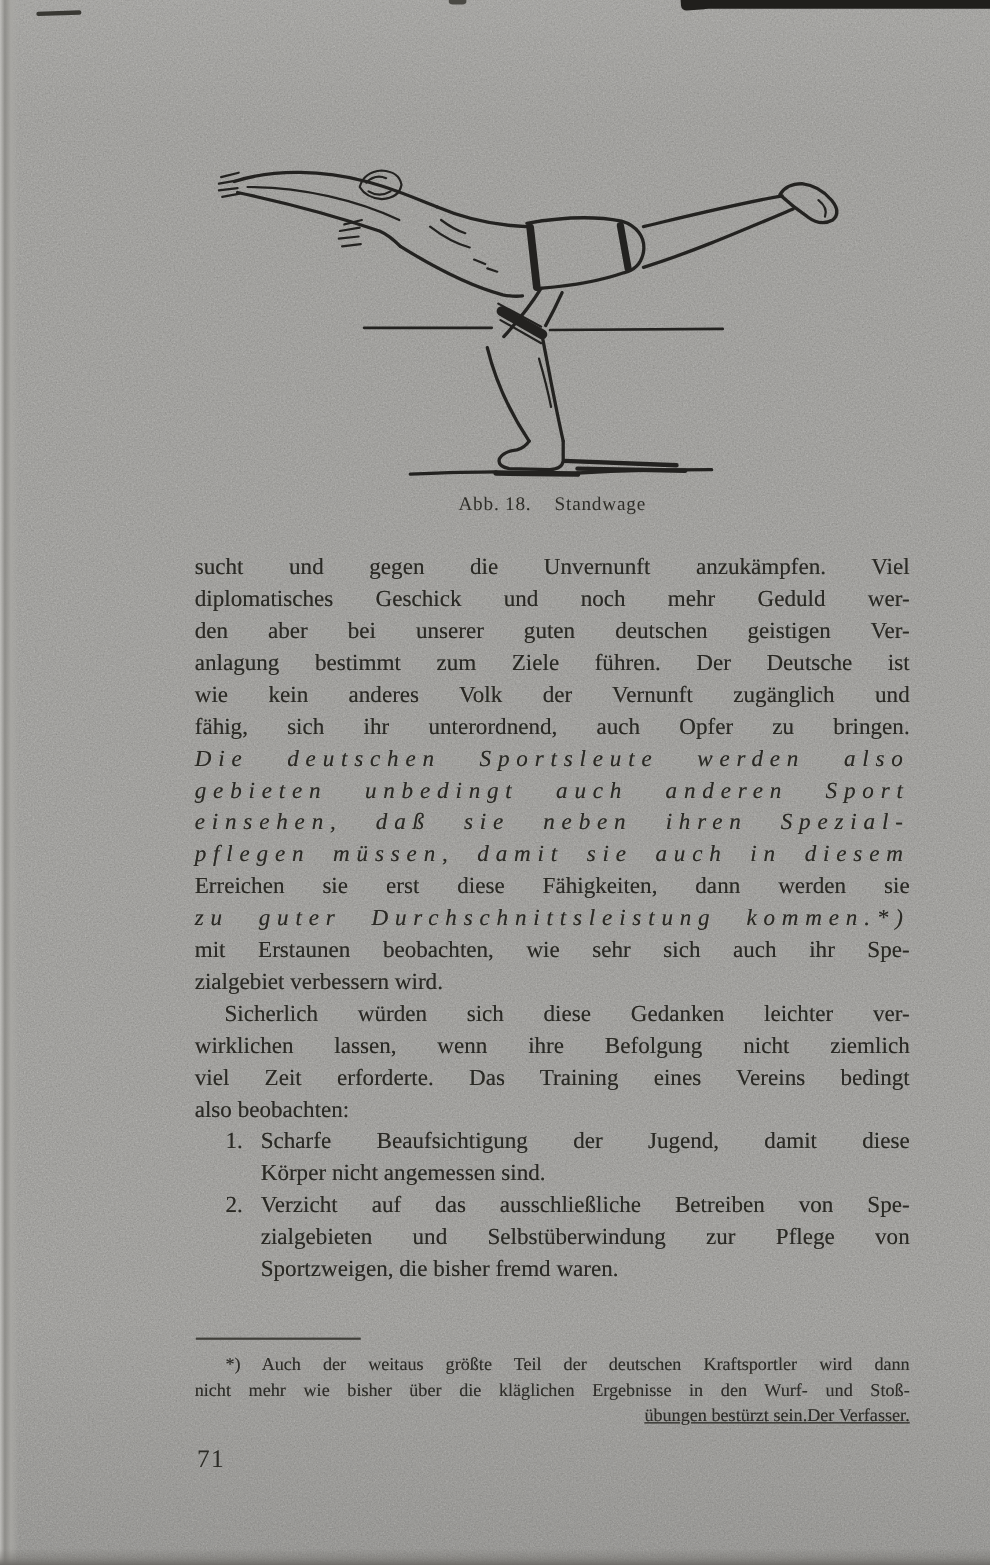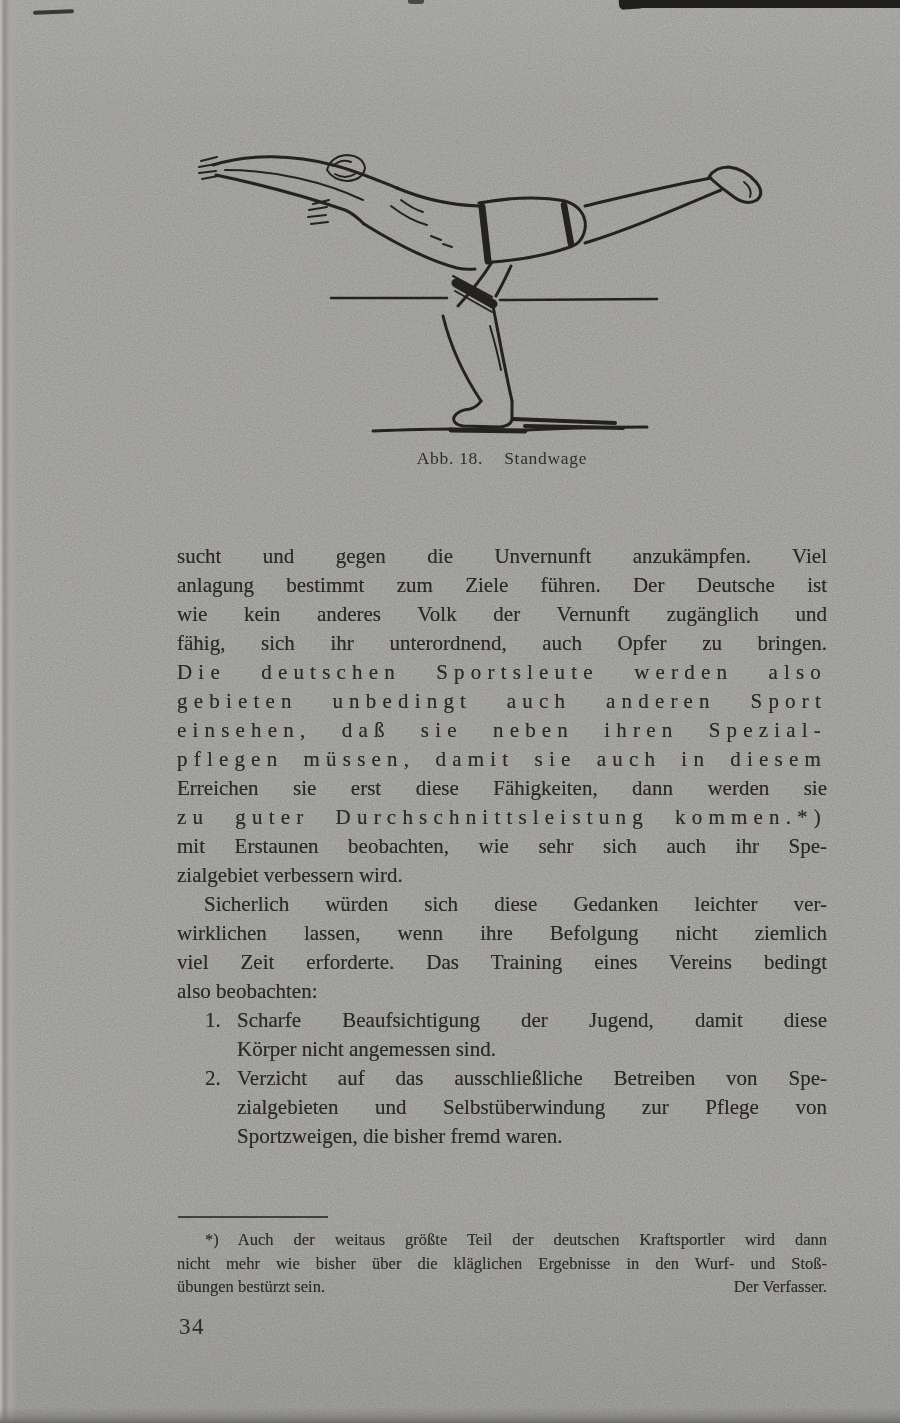--- a/index.html
+++ b/index.html
@@ -25,33 +25,33 @@
   .figure svg{width:100%;height:100%;display:block;}
   .fig-stroke{fill:none;stroke:#232220;stroke-linecap:round;stroke-linejoin:round;}
   .s2{stroke-width:2;} .s25{stroke-width:2.5;} .s3{stroke-width:3;}
   .s4{stroke-width:4;} .s5{stroke-width:5;} .s6{stroke-width:6.5;} .s7{stroke-width:7;} .s8{stroke-width:9;}
 
   .caption{position:absolute;left:177px;top:448px;width:650px;text-align:center;
     font-size:17.5px;letter-spacing:.04em;color:#2e2d28;}
   .caption .cap-label{margin-right:21px;}
 
   .body-text{position:absolute;left:177px;top:501px;width:650px;font-size:21px;line-height:29px;
-    text-shadow:0 0 .4px rgba(42,41,36,.55);margin-top:41px;}
+    text-shadow:0 0 .4px rgba(42,41,36,.55);}
   .line{position:relative;}
   .jl{text-align:justify;text-align-last:justify;}
-  .sp{letter-spacing:.295em;}
+  .sp{letter-spacing:.295em;font-style:italic;}
   .ind{text-indent:27px;}
   .li,.li-first{padding-left:60px;}
   .li-first .num{position:absolute;left:28px;letter-spacing:normal;}
 
   .fn-rule{position:absolute;left:178px;top:1216px;width:150px;border-top:2px solid #403f3a;}
   .footnote{position:absolute;left:177px;top:1228px;width:650px;font-size:16.5px;line-height:23.5px;
     color:#2e2d29;text-shadow:0 0 .3px rgba(42,41,36,.5);}
   .fn-ind{text-indent:28px;}
-  .fn-last{display:flex;justify-content:space-between;}
+  .fn-last{display:flex;justify-content:flex-end;text-decoration:underline;}
 
   .pagenum{position:absolute;left:179px;top:1314px;font-size:23px;letter-spacing:.06em;color:#2c2b26;}
 </style>
 </head>
 <body>
 
 <div class="page">
 
   <svg class="grain" xmlns="http://www.w3.org/2000/svg">
     <filter id="gDark">
@@ -121,20 +121,26 @@
   <div class="caption">
     <span class="cap-label">Abb. 18.</span><span>Standwage</span>
   </div>
 
   <div class="body-text">
 
   <div class="line jl">
         <span class="ltext">sucht und gegen die Unvernunft anzukämpfen. Viel</span>
       </div>
       <div class="line jl">
+        <span class="ltext">diplomatisches Geschick und noch mehr Geduld wer-</span>
+      </div>
+      <div class="line jl">
+        <span class="ltext">den aber bei unserer guten deutschen geistigen Ver-</span>
+      </div>
+      <div class="line jl">
         <span class="ltext">anlagung bestimmt zum Ziele führen. Der Deutsche ist</span>
       </div>
       <div class="line jl">
         <span class="ltext">wie kein anderes Volk der Vernunft zugänglich und</span>
       </div>
       <div class="line jl">
         <span class="ltext">fähig, sich ihr unterordnend, auch Opfer zu bringen.</span>
       </div>
       <div class="line jl sp">
         <span class="ltext">Die deutschen Sportsleute werden also</span>
@@ -197,15 +203,15 @@
       </div>
       <div class="line jl">
         <span class="ltext">nicht mehr wie bisher über die kläglichen Ergebnisse in den Wurf- und Stoß-</span>
       </div>
     </div>
   <div class="footnote fn-last" style="top:1275px;">
     <span>übungen bestürzt sein.</span>
     <span>Der Verfasser.</span>
   </div>
 
-  <div class="pagenum">34</div>
+  <div class="pagenum">71</div>
 
 </div>
 
 </body></html>

